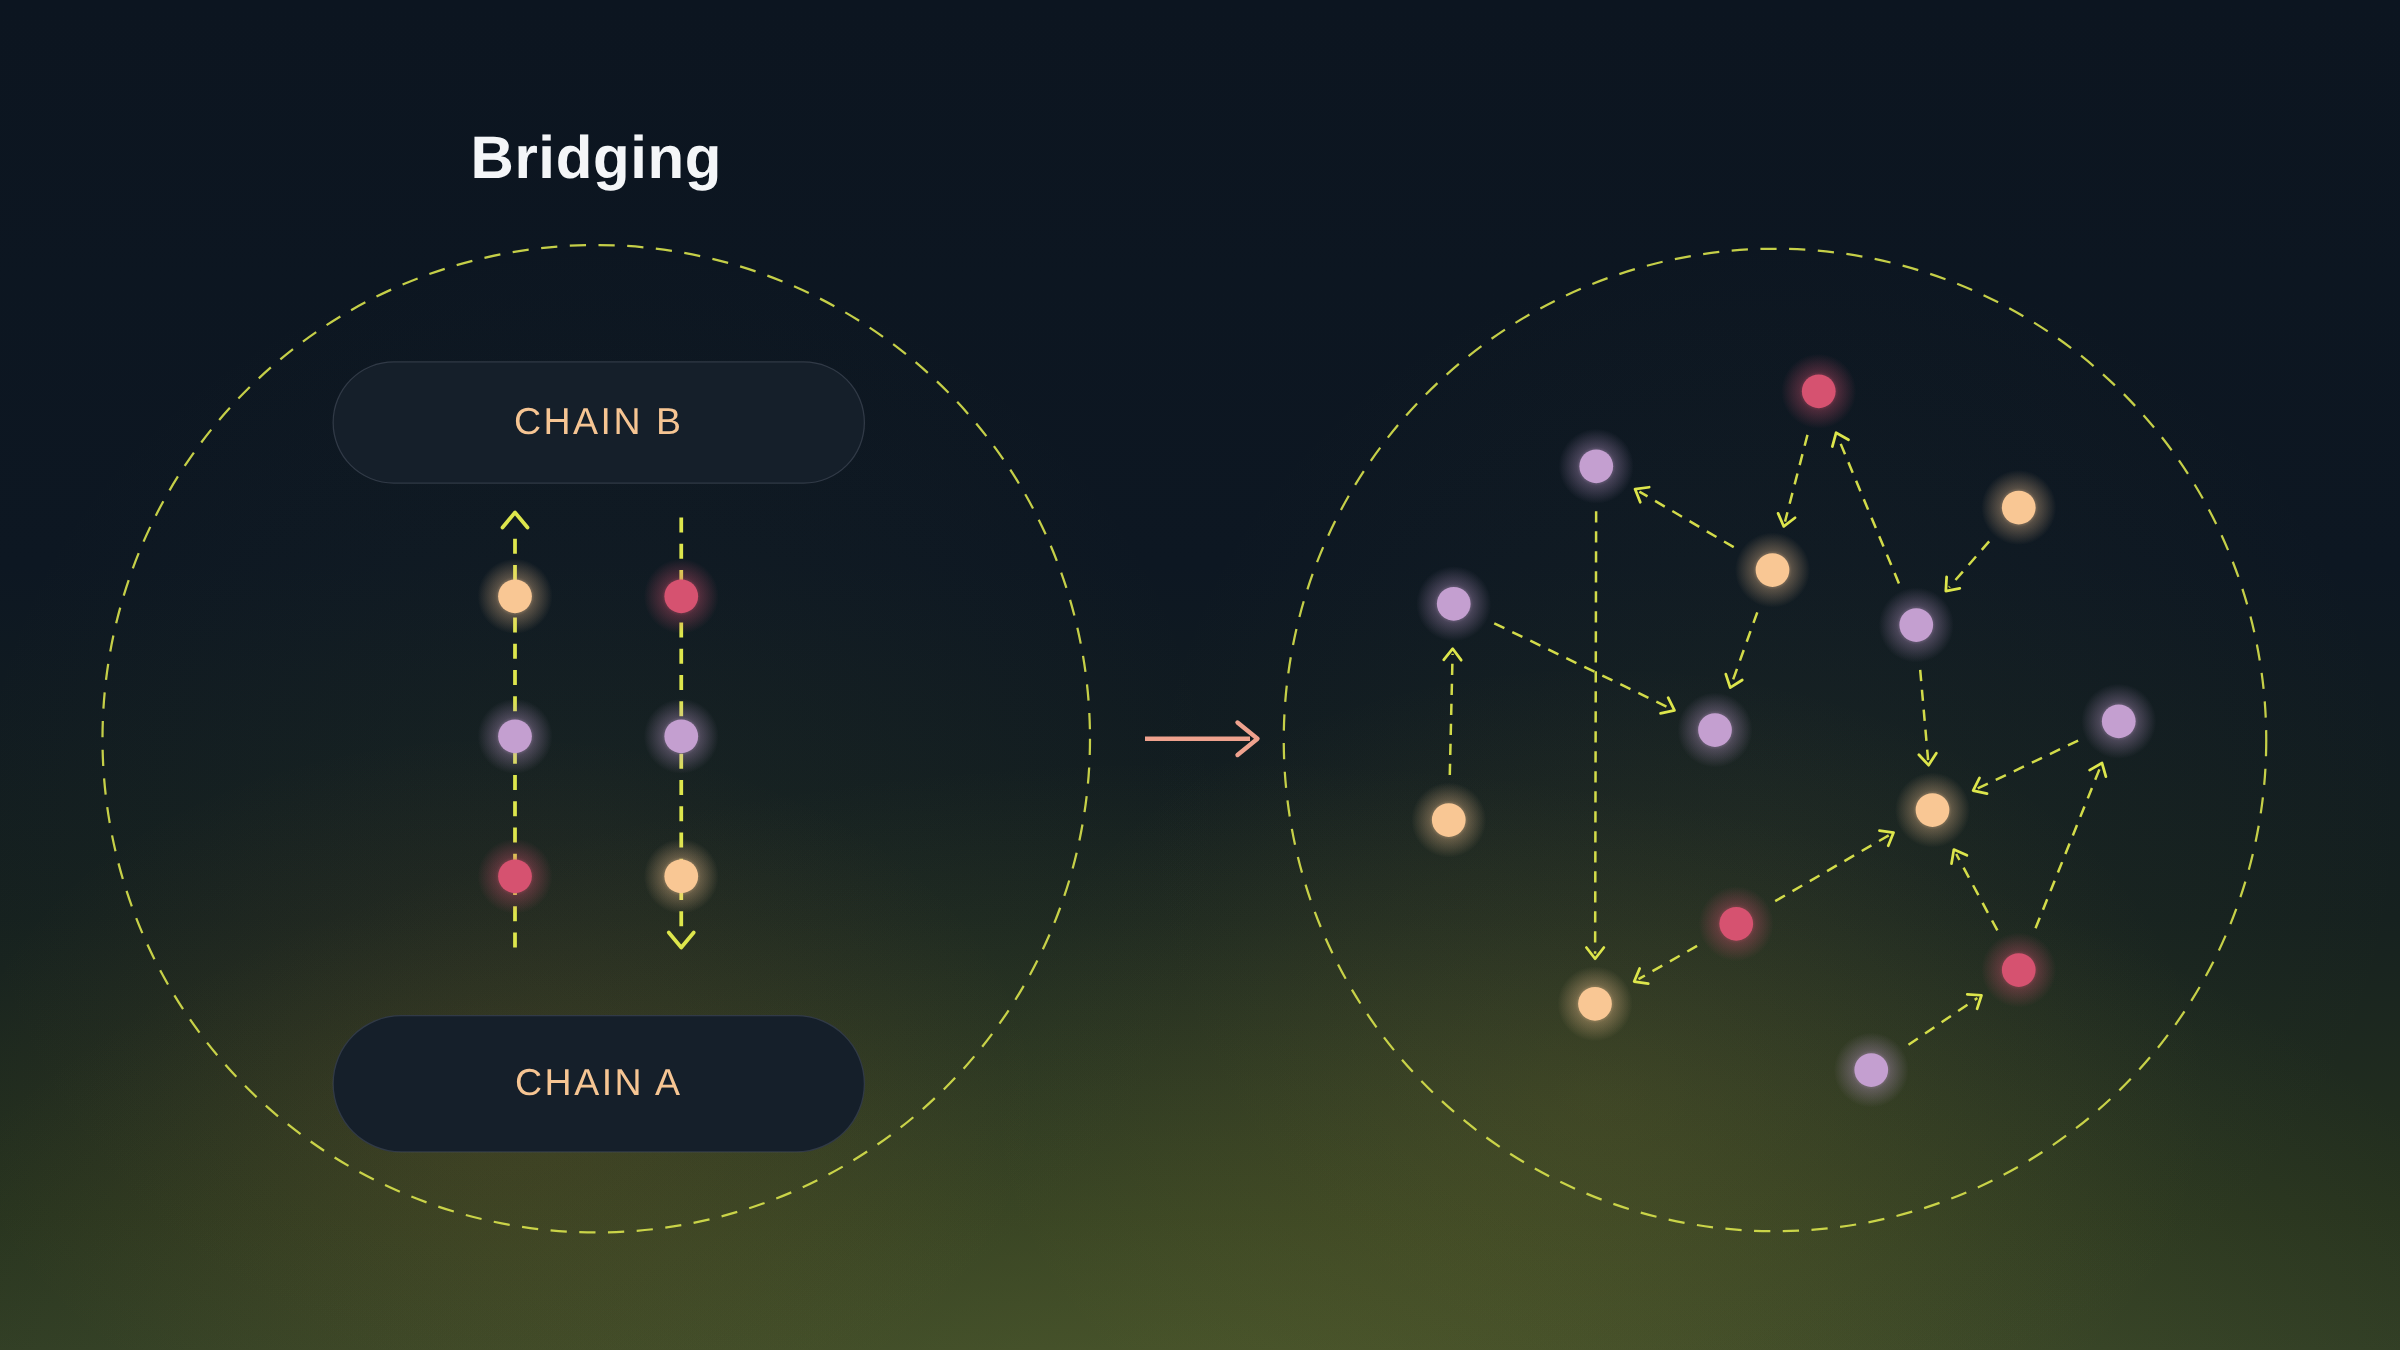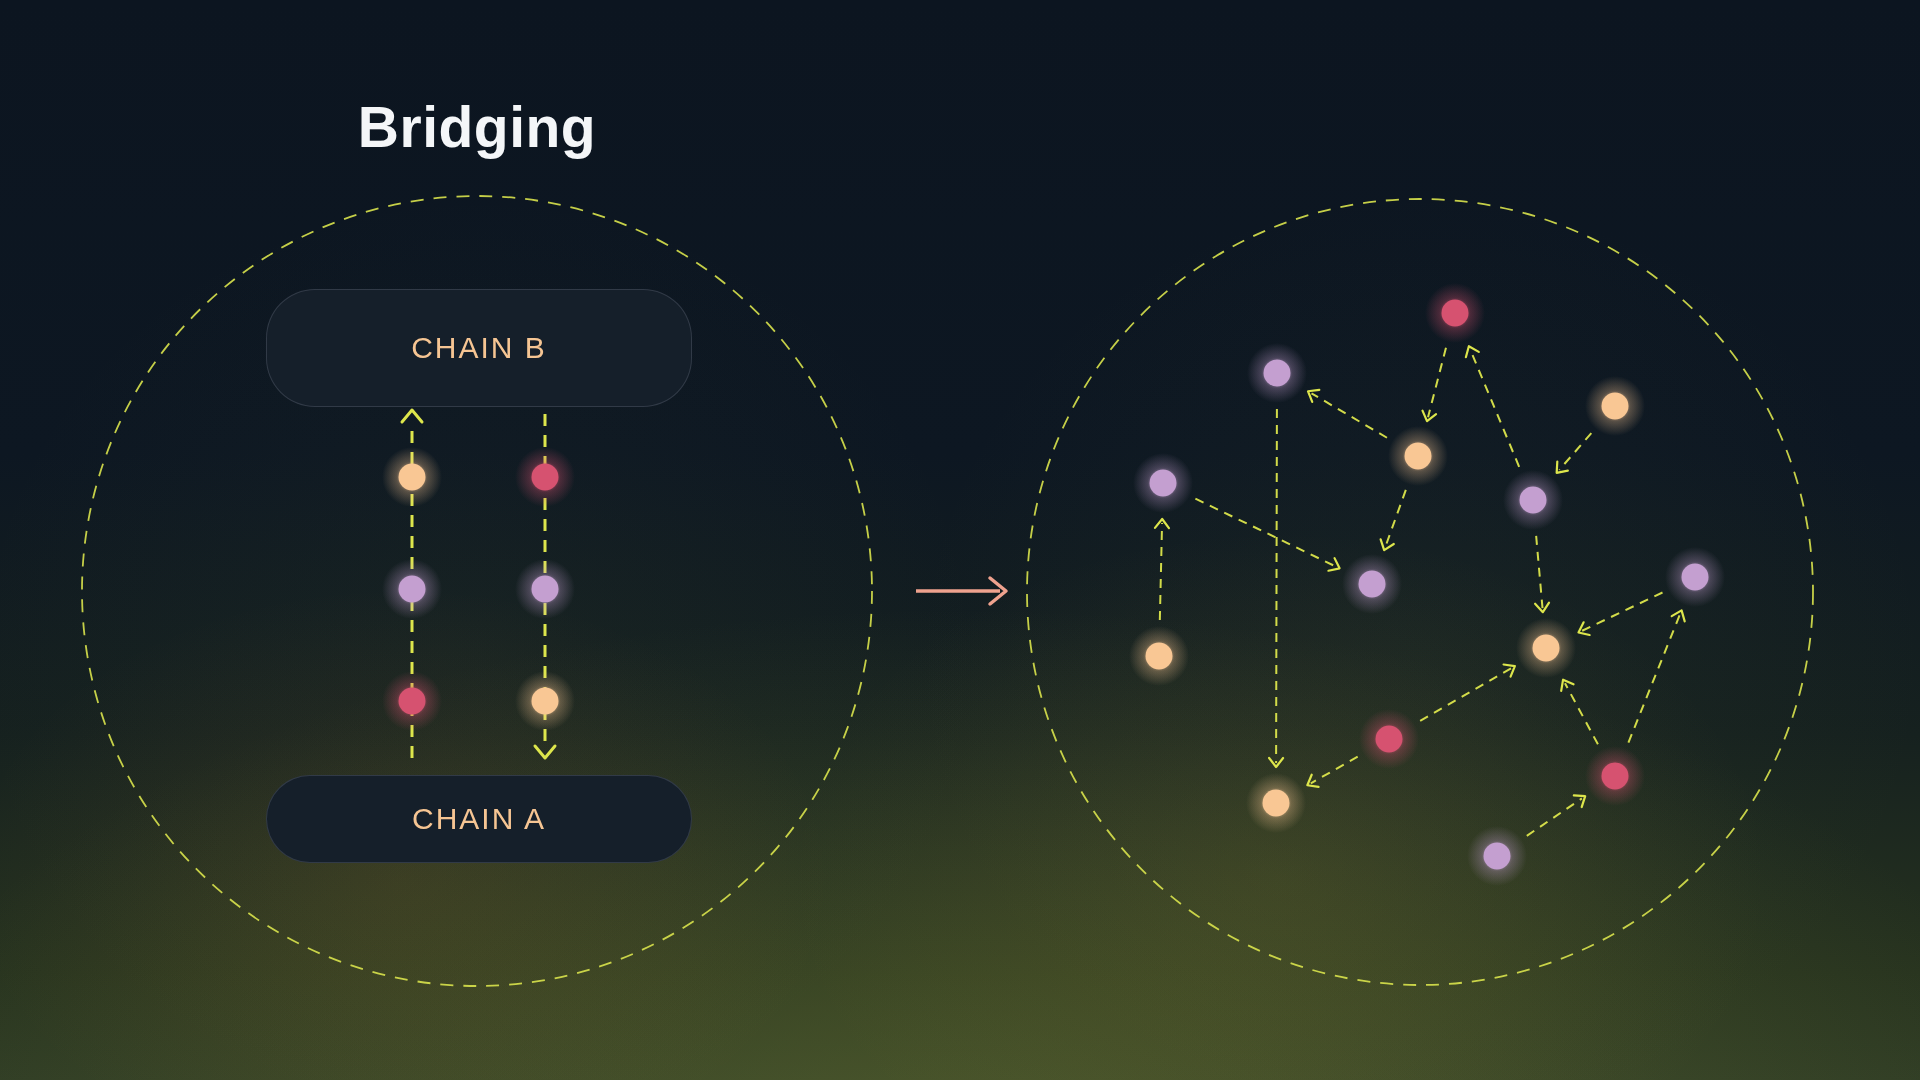--- a/index.html
+++ b/index.html
@@ -9,32 +9,32 @@
     background:
       radial-gradient(620px 420px at 400px 880px, rgba(205,130,45,0.10), transparent 70%),
       radial-gradient(700px 500px at 1280px 880px, rgba(175,150,55,0.12), transparent 70%),
       radial-gradient(820px 760px at 477px 660px, rgba(110,130,70,0.06), transparent 62%),
       radial-gradient(820px 760px at 1420px 660px, rgba(110,130,70,0.07), transparent 62%),
       radial-gradient(1500px 760px at 960px 1170px, rgba(132,142,56,0.32), transparent 74%),
       linear-gradient(180deg,#0c1520 0%,#0d1722 42%,#16211f 68%,#27331f 90%,#2f3c25 100%);
   }
   .title{
     position:absolute;transform:translate(-50%,-50%);
-    font-size:57px;font-weight:700;letter-spacing:.5px;color:#f4f6f8;white-space:nowrap;
+    font-size:48px;font-weight:700;letter-spacing:.5px;color:#f4f6f8;white-space:nowrap;
   }
   #title-left{left:477px;top:127px;}
   #title-right{left:1420px;top:127px;}
   .chain-box{
     position:absolute;left:266px;width:426px;
     display:flex;align-items:center;justify-content:center;
     background:#151f2a;border:1px solid rgba(165,170,190,0.20);
     box-sizing:border-box;
   }
-  #chain-top-box{top:289px;height:118px;border-radius:49px;}
-  #chain-bottom-box{top:775px;height:88px;border-radius:55px;}
+  #chain-top-box{top:289px;height:98px;border-radius:49px;}
+  #chain-bottom-box{top:812px;height:110px;border-radius:55px;}
   .chain-label{
     font-size:30px;letter-spacing:2px;color:#f6c593;white-space:nowrap;
   }
   svg.scene{position:absolute;left:0;top:0;}
 </style>
 </head>
 <body>
 
 <div class="stage">
 

